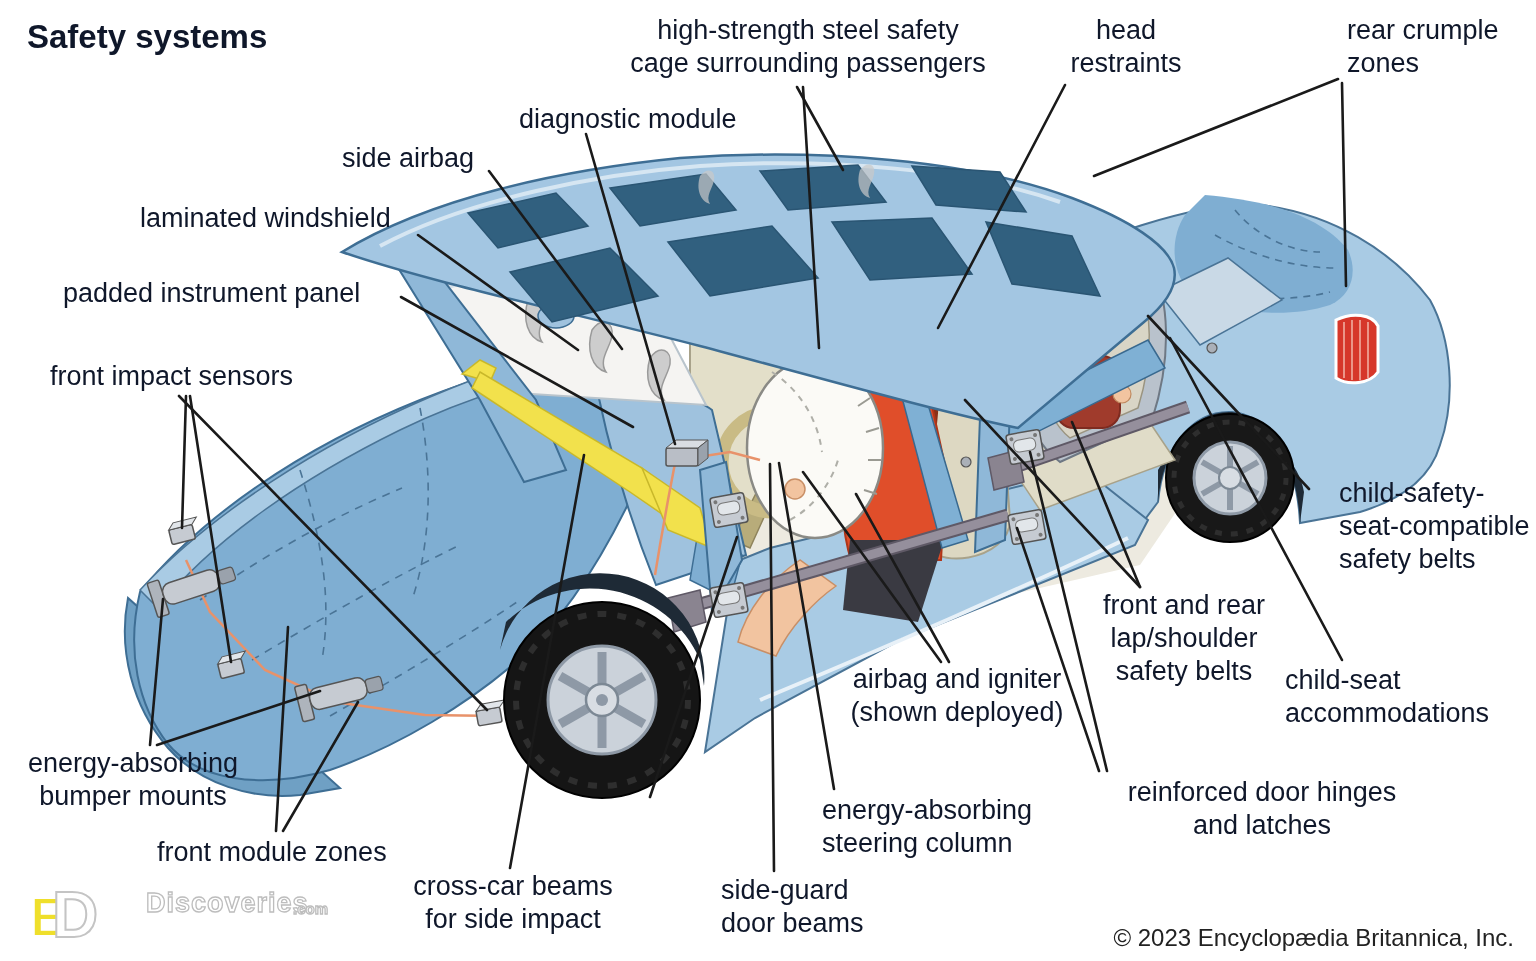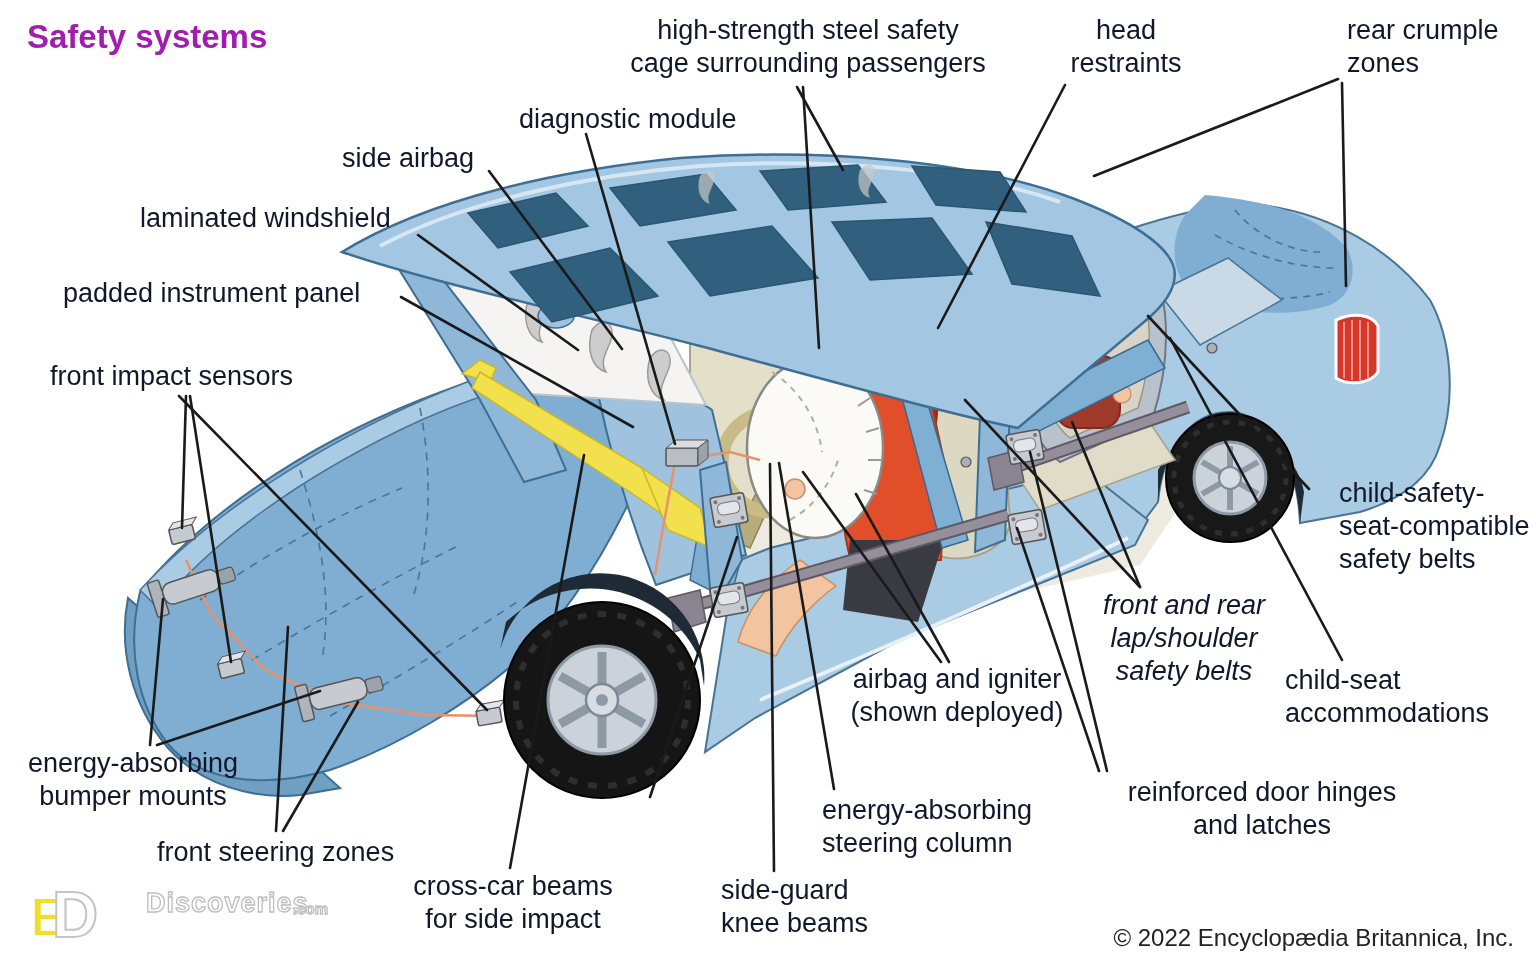--- a/index.html
+++ b/index.html
@@ -6,21 +6,21 @@
   #stage{
     position:relative;width:1536px;height:961px;background:#ffffff;
     font-family:"Liberation Sans", sans-serif;overflow:hidden;
   }
   .lbl{
     position:absolute;font-size:27px;line-height:1.22;color:#0f172a;
     white-space:pre-line;letter-spacing:0px;
   }
   .lbl.center{transform:translateX(-50%);text-align:center;}
   #title{
-    position:absolute;left:27px;top:18px;font-size:33px;font-weight:bold;color:#a21caf;
+    position:absolute;left:27px;top:18px;font-size:33px;font-weight:bold;color:#0f172a;
   }
   #copyright{
     position:absolute;right:22px;top:924px;font-size:24px;color:#222;
   }
   #artwork,#leaders{position:absolute;left:0;top:0;}
   
   #watermark{position:absolute;left:18px;top:878px;width:330px;height:76px;}
   .wm-text{
     position:absolute;color:#ffffff;font-weight:bold;
     -webkit-text-stroke:1.3px #bdbdbd;text-stroke:1.3px #bdbdbd;
@@ -344,41 +344,41 @@
 restraints</div>
   <div class="lbl" style="left:1347px;top:14px;">rear crumple
 zones</div>
   <div class="lbl" style="left:471px;top:103px;margin-left:48px;">diagnostic module</div>
   <div class="lbl" style="left:342px;top:142px;">side airbag</div>
   <div class="lbl" style="left:140px;top:202px;">laminated windshield</div>
   <div class="lbl" style="left:63px;top:277px;">padded instrument panel</div>
   <div class="lbl" style="left:50px;top:360px;">front impact sensors</div>
   <div class="lbl center" style="left:133px;top:747px;">energy-absorbing
 bumper mounts</div>
-  <div class="lbl" style="left:157px;top:836px;">front steering zones</div>
+  <div class="lbl" style="left:157px;top:836px;">front module zones</div>
   <div class="lbl center" style="left:513px;top:870px;">cross-car beams
 for side impact</div>
   <div class="lbl" style="left:721px;top:874px;">side-guard
-knee beams</div>
+door beams</div>
   <div class="lbl" style="left:822px;top:794px;">energy-absorbing
 steering column</div>
   <div class="lbl center" style="left:957px;top:663px;">airbag and igniter
 (shown deployed)</div>
-  <div class="lbl center" style="left:1184px;top:589px;font-style:italic;">front and rear
+  <div class="lbl center" style="left:1184px;top:589px;">front and rear
 lap/shoulder
 safety belts</div>
   <div class="lbl" style="left:1285px;top:664px;">child-seat
 accommodations</div>
   <div class="lbl center" style="left:1262px;top:776px;">reinforced door hinges
 and latches</div>
   <div class="lbl" style="left:1310px;top:477px;margin-left:29px;">child-safety-
 seat-compatible
 safety belts</div>
 
-  <div id="copyright">© 2022 Encyclopædia Britannica, Inc.</div>
+  <div id="copyright">© 2023 Encyclopædia Britannica, Inc.</div>
 
   <div id="watermark">
     <span id="wm-e">E</span>
     <span id="wm-d">D</span>
     <span id="wm-disc" class="wm-text">Discoveries</span>
     <span id="wm-com" class="wm-text">.com</span>
   </div>
 
 </div>
 

